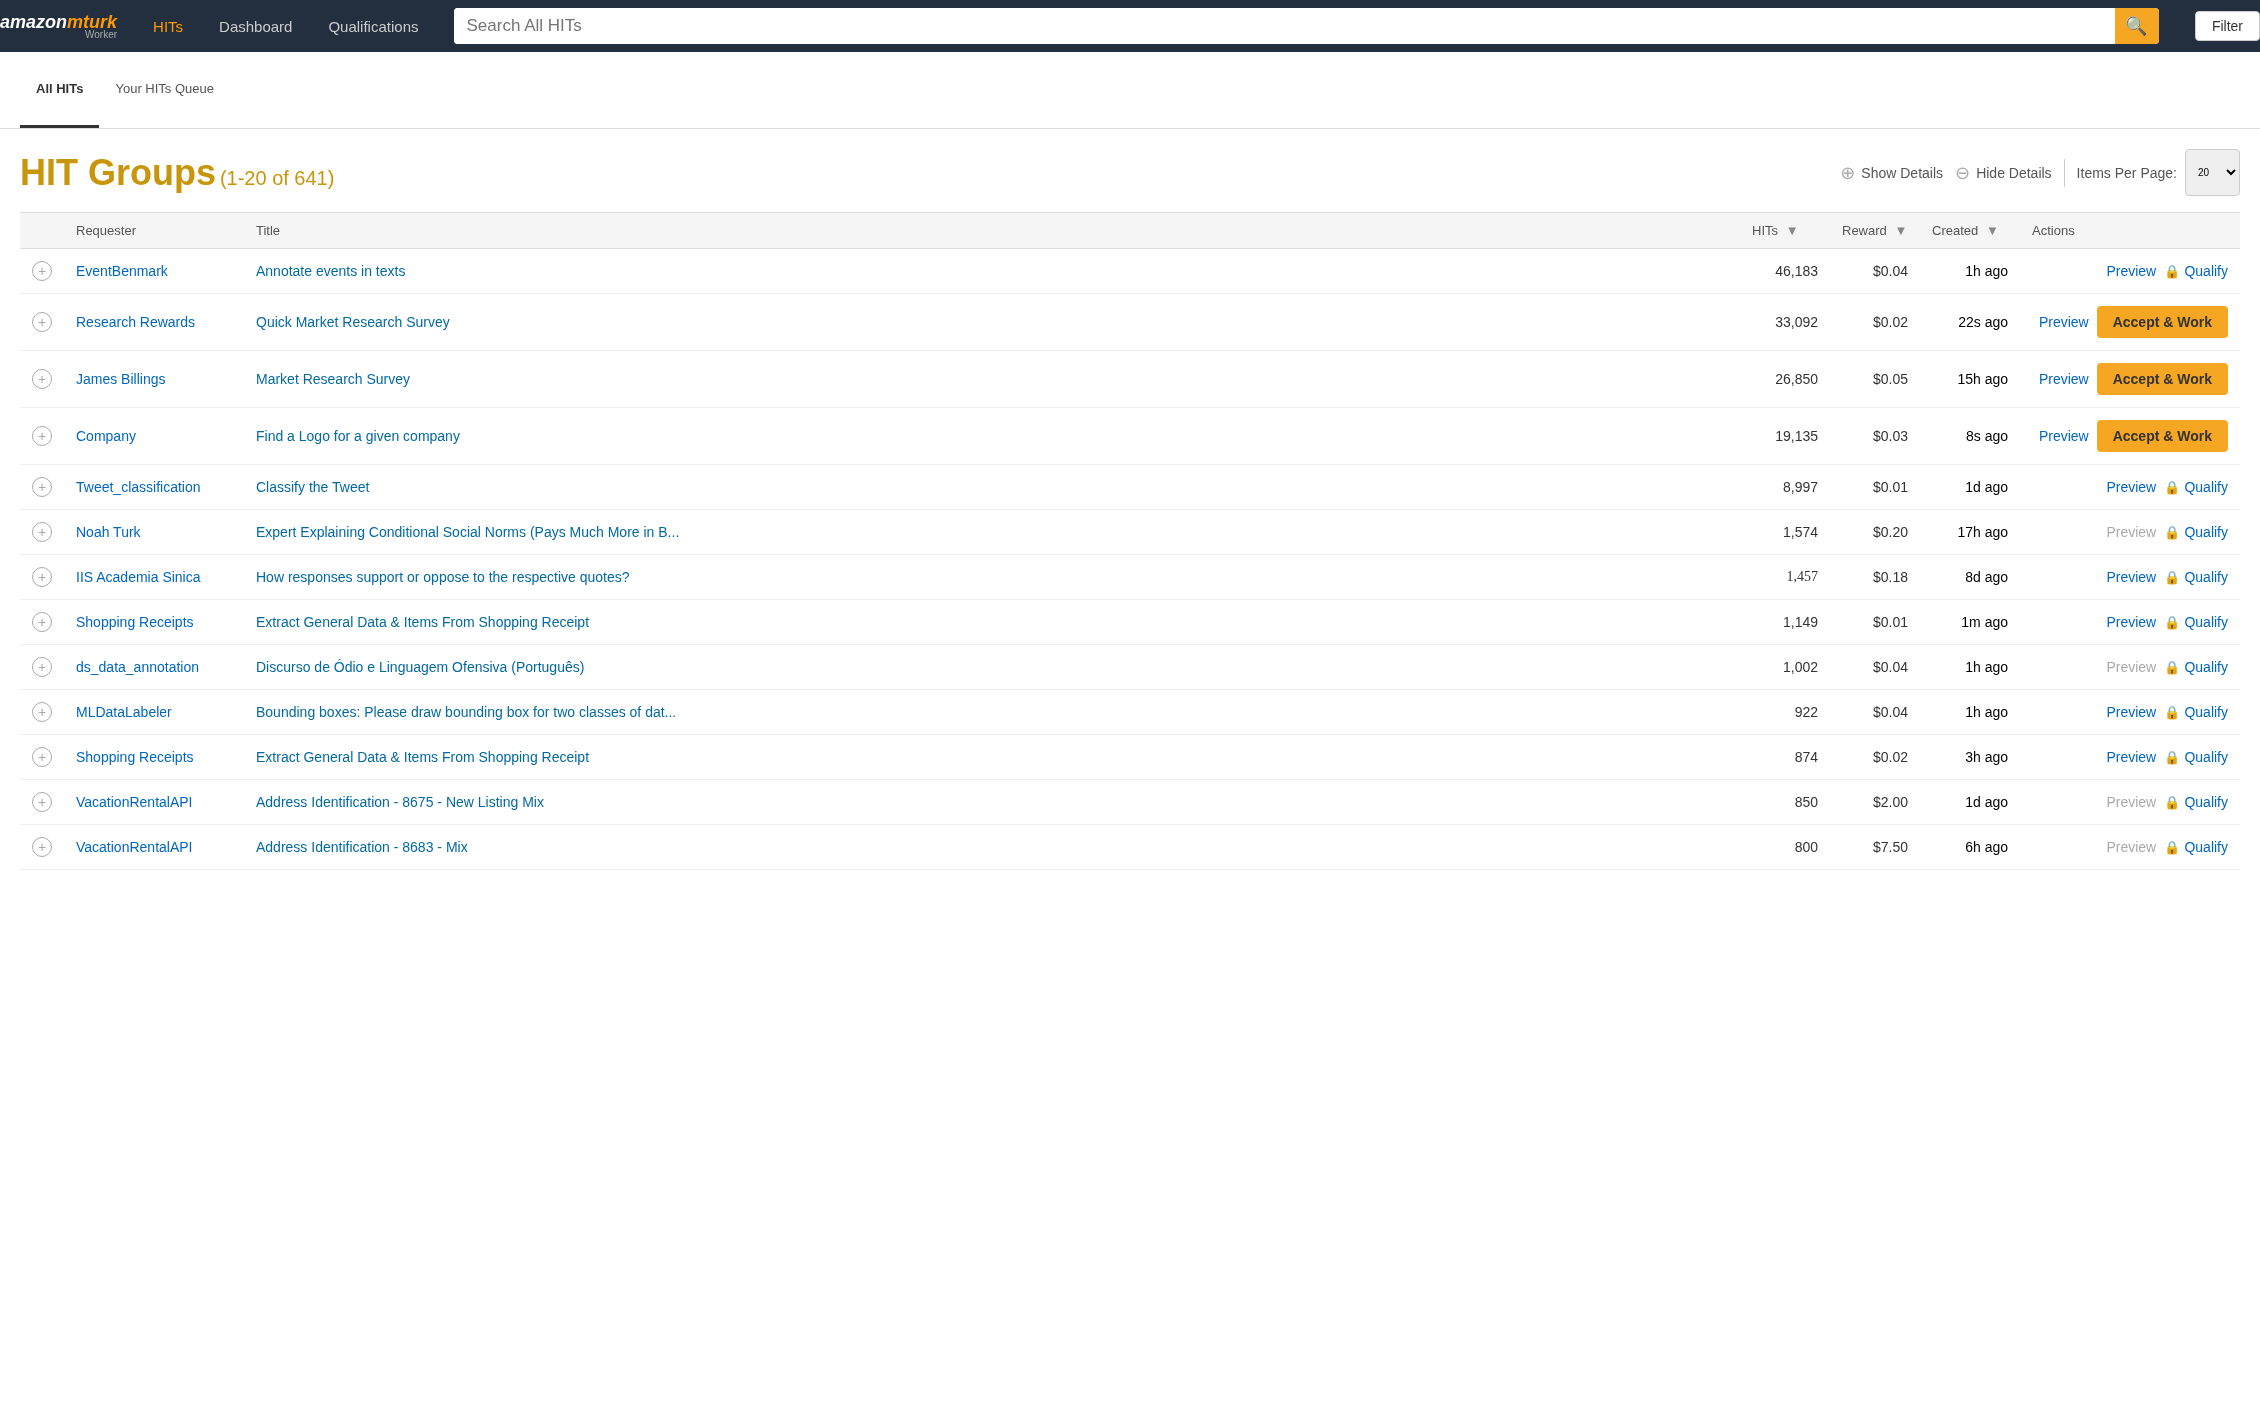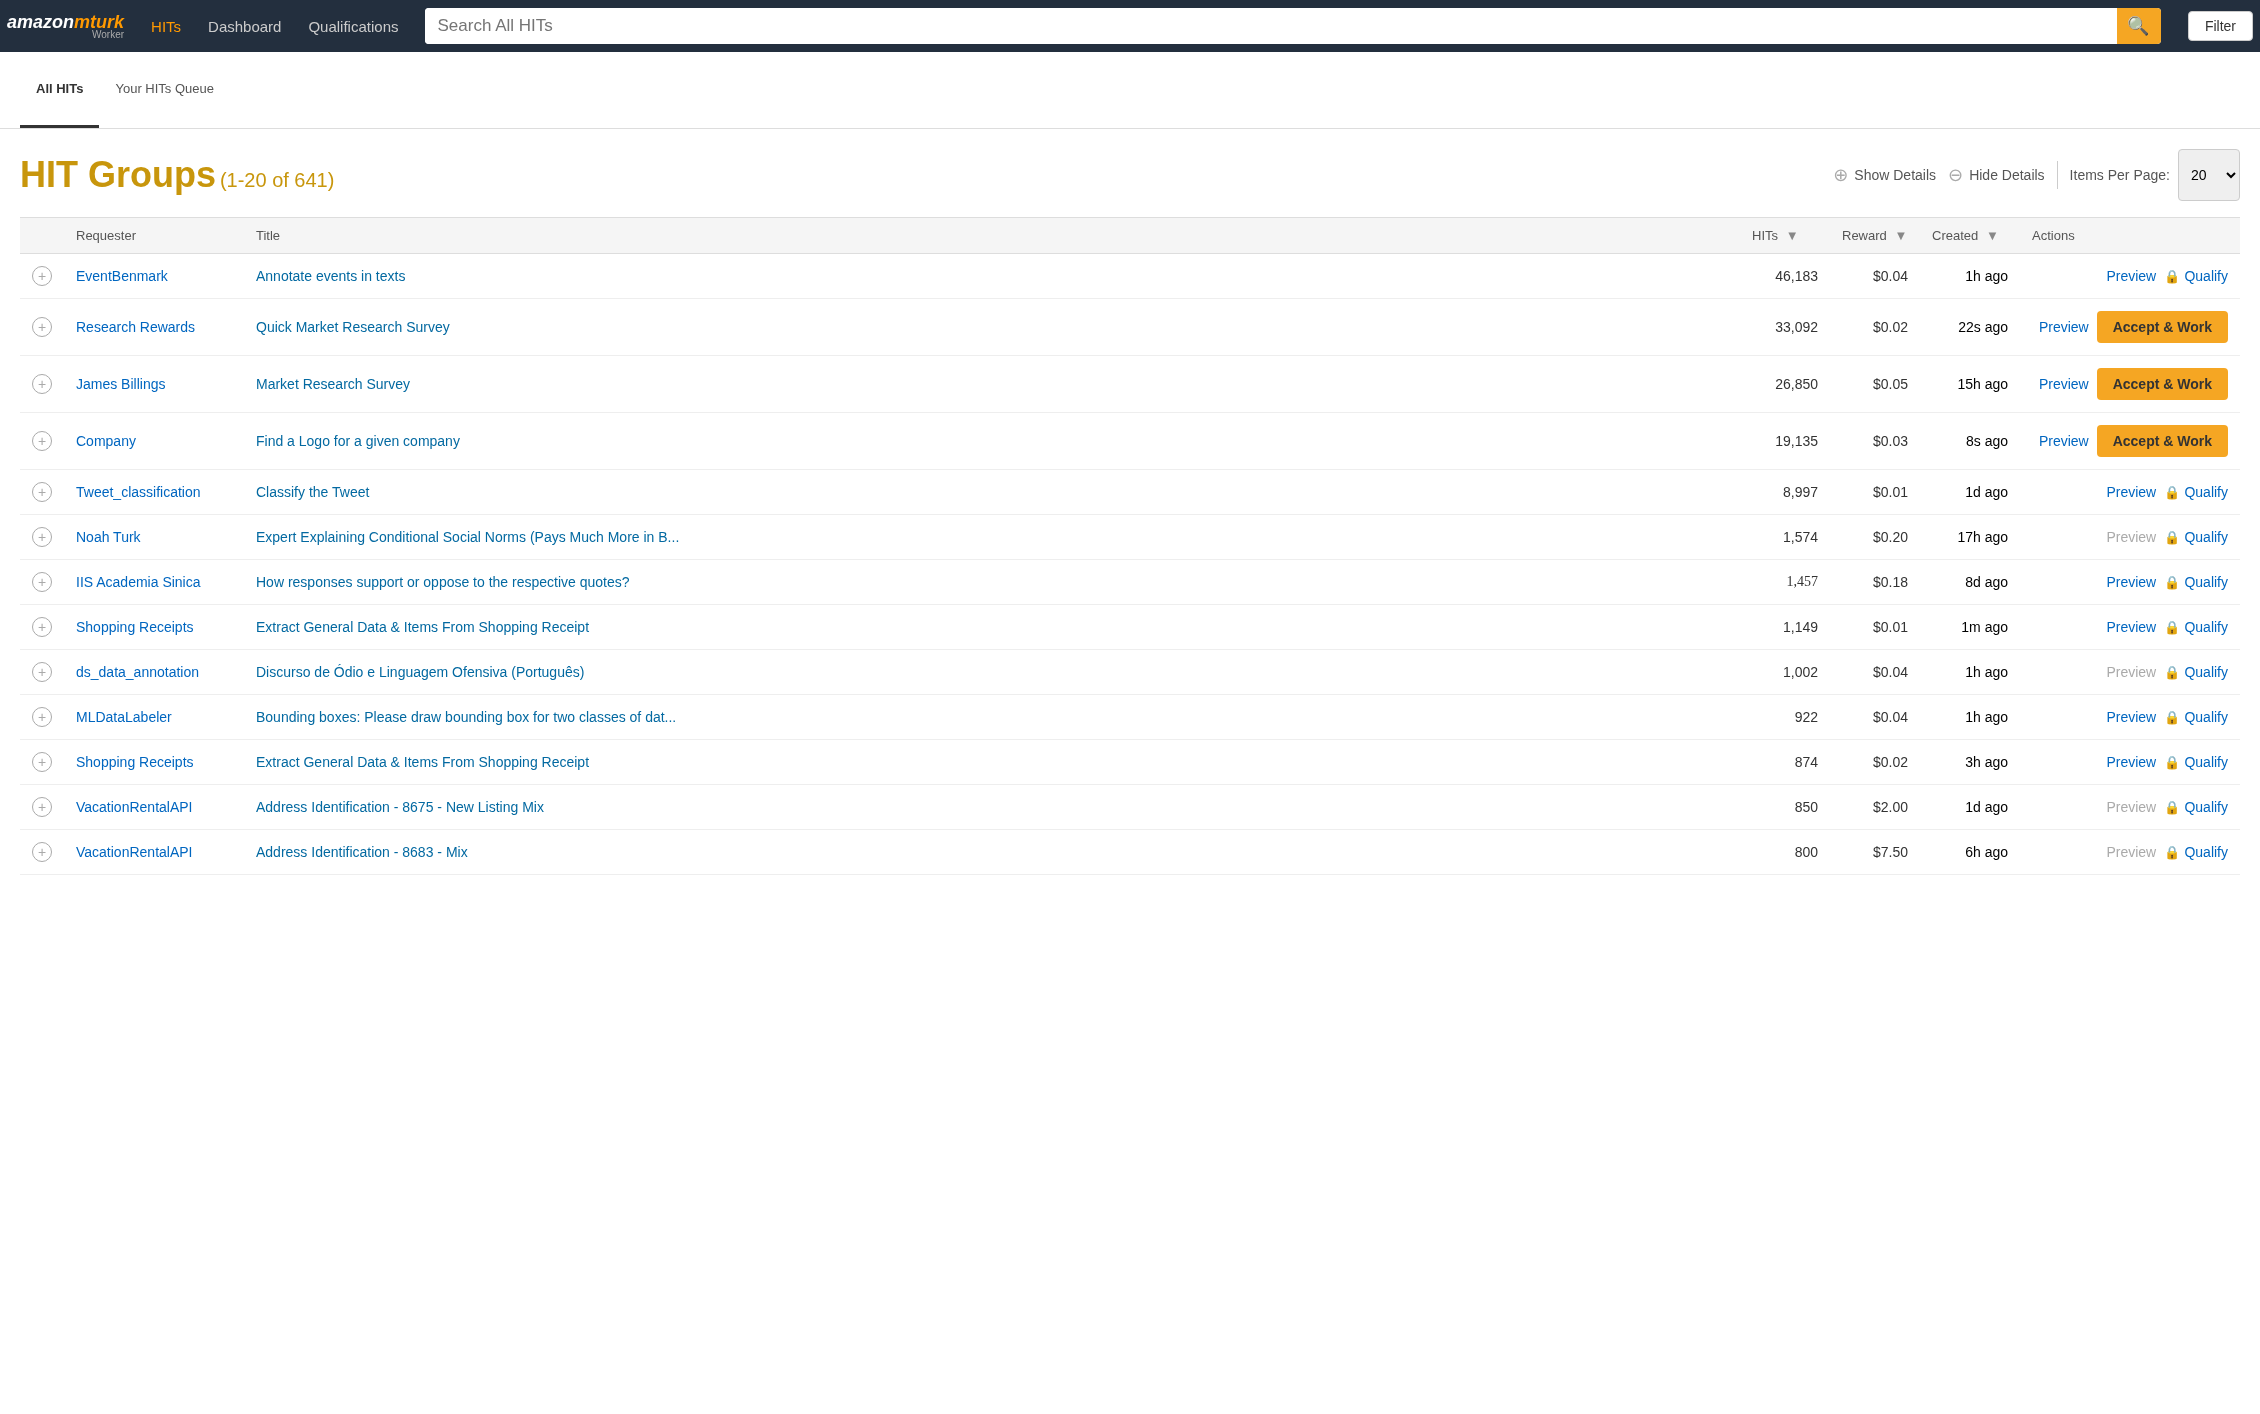--- a/index.html
+++ b/index.html
@@ -3,23 +3,23 @@
   <meta charset="utf-8">
   <style>
     * { box-sizing: border-box; margin: 0; padding: 0; }
     body { font-family: Arial, sans-serif; font-size: 14px; background: #fff; color: #333; }
 
     
     .navbar {
       background: #232f3e;
       display: flex;
       align-items: center;
-      padding: 0 7px;
+      padding: 0 0;
       height: 52px;
-      gap: 27px;
+      gap: 36px;
     }
     .navbar-logo {
       display: flex;
       align-items: center;
       gap: 2px;
     }
     .logo-amazon {
       color: #fff;
       font-size: 18px;
       font-weight: bold;
@@ -151,21 +151,21 @@
       display: flex;
       align-items: center;
       gap: 8px;
       font-size: 14px;
       color: #555;
     }
     .items-per-page select {
       border: 1px solid #ccc;
       border-radius: 4px;
       padding: 16px 8px;
-      font-size: 14px;
+      font-size: 10px;
       cursor: pointer;
     }
 
     
     .hit-table {
       width: 100%;
       border-collapse: collapse;
       font-size: 14px;
     }
     .hit-table thead tr {

